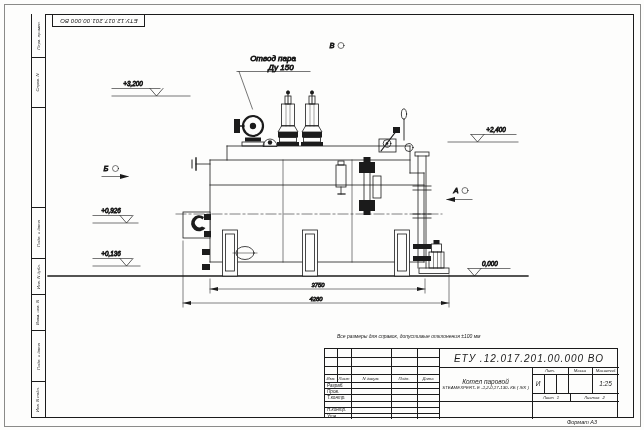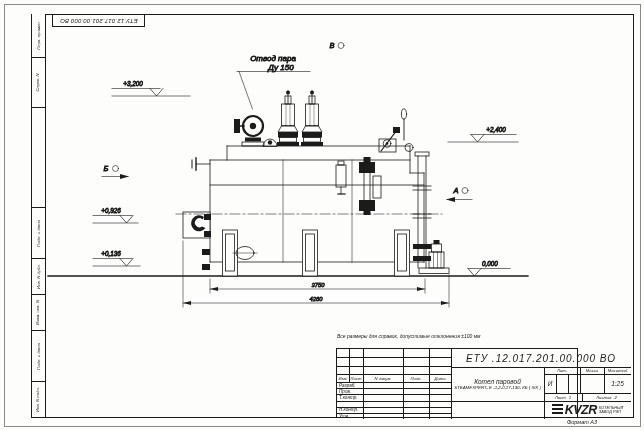--- a/index.html
+++ b/index.html
@@ -13,21 +13,21 @@
          display:flex;align-items:center;justify-content:center;overflow:hidden;}
   .vcell span{transform:rotate(-90deg);white-space:nowrap;font-size:4.3px;font-style:italic;color:#2a2a2a;}
   
   .docbox{position:absolute;left:52px;top:14px;width:93px;height:13px;border:0.9px solid #1b1b1b;box-sizing:border-box;
           display:flex;align-items:center;justify-content:center;}
   .docbox span{transform:rotate(180deg);font-size:6px;font-style:italic;white-space:nowrap;letter-spacing:.2px;}
   
   .note{position:absolute;left:337px;top:333px;width:200px;font-size:5px;font-style:italic;color:#222;}
   .format{position:absolute;left:552px;top:419px;width:60px;text-align:center;font-size:5.5px;font-style:italic;}
   
-  #tb{position:absolute;left:336px;top:348px;width:242px;height:70px;border:1.2px solid #1b1b1b;box-sizing:border-box;}
+  #tb{position:absolute;left:324px;top:348px;width:294px;height:70px;border:1.2px solid #1b1b1b;box-sizing:border-box;}
   .ln{position:absolute;background:#1b1b1b;}
   .vl{width:0.8px;} .hl{height:0.8px;}
   .cell{position:absolute;display:flex;align-items:center;justify-content:center;overflow:hidden;box-sizing:border-box;}
   .desig{font-size:10px;font-style:italic;letter-spacing:1px;white-space:nowrap;}
   .h4{font-size:4.2px;font-style:italic;}
   .sig{font-size:4.6px;font-style:italic;justify-content:flex-start;padding-left:2px;}
   .pname1{font-size:6.5px;font-style:italic;}
   .pname2{font-size:4.4px;font-style:italic;white-space:nowrap;}
   .val{font-size:6.5px;font-style:italic;}
   .small{font-size:4.2px;font-style:italic;}
@@ -337,22 +337,14 @@
 
     <div class="cell" style="left:207px;top:44px;width:38px;height:8px;gap:3px;">
       <span class="small">Лист</span>
       <span class="small">1</span>
     </div>
     <div class="cell" style="left:245px;top:44px;width:49px;height:8px;gap:3px;">
       <span class="small">Листов</span>
       <span class="small">2</span>
     </div>
 
-    <div class="cell" style="left:207px;top:52px;width:87px;height:18px;">
-      <div class="logo-bars"></div>
-      <div class="kvzr">KVZR</div>
-      <div class="comp">
-        <div>КОТЕЛЬНЫЙ</div>
-        <div>ЗАВОД РЭП</div>
-      </div>
-    </div>
   </div>
 </div>
 
 </body></html>

